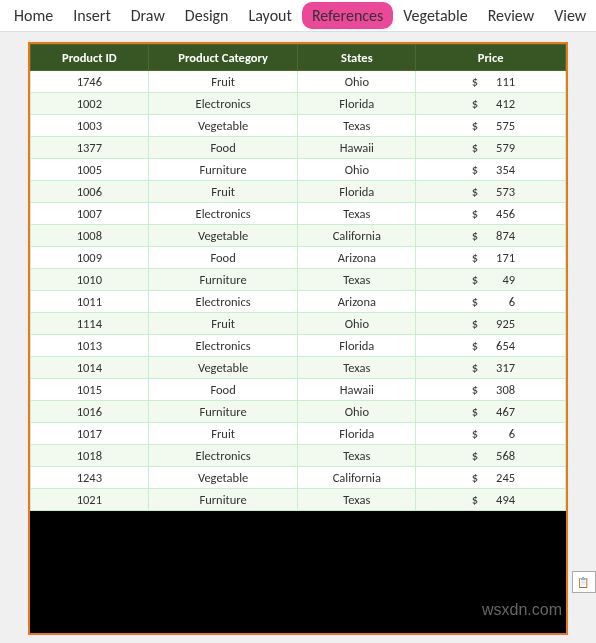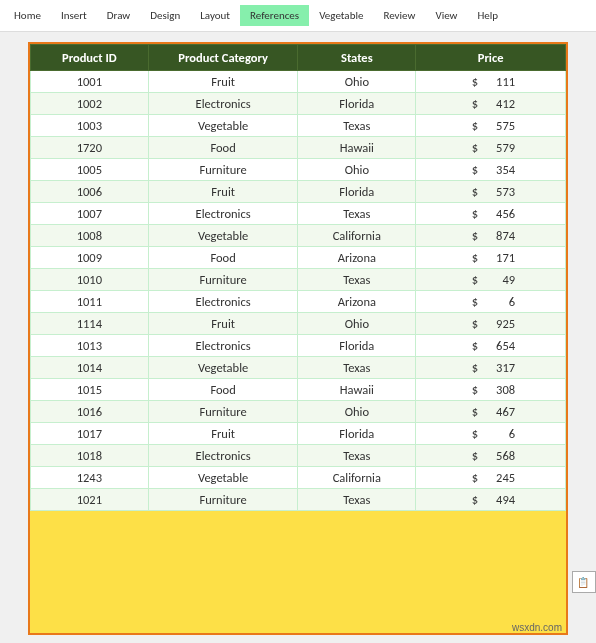--- a/index.html
+++ b/index.html
@@ -16,42 +16,43 @@
     .menubar {
       display: flex;
       align-items: center;
       background: #fff;
       border-bottom: 1px solid #ddd;
       height: 32px;
       padding: 0 4px;
     }
     .menubar-item {
       padding: 4px 10px;
-      font-size: 11px;
+      font-size: 16px;
       color: #333;
       cursor: pointer;
       white-space: nowrap;
     }
     .menubar-item.active {
-      background: #86efac;
+      background: #ec4899;
+      border-radius: 10px;
     }
 
     
     .content-area {
       background: #f0f0f0;
       padding: 10px 8px 8px 8px;
       height: calc(643px - 32px);
       display: flex;
       justify-content: center;
     }
 
     
     .table-container {
       border: 2px solid #E8781A;
-      background: #fde047;
+      background: #000000;
       width: 540px;
       position: relative;
     }
 
     table {
       width: 100%;
       border-collapse: collapse;
       table-layout: fixed;
     }
 
@@ -118,23 +119,23 @@
       align-items: center;
       justify-content: center;
       font-size: 10px;
       color: #333;
       cursor: pointer;
     }
 
     
     .watermark {
       position: absolute;
-      bottom: 0;
+      bottom: 14px;
       right: 4px;
-      font-size: 10px;
+      font-size: 16px;
       color: #666;
       font-family: Arial, sans-serif;
     }
   </style>
 </head>
 <body>
 
 <div class="menubar">
 <div class="menubar-item">Home</div>
     <div class="menubar-item">Insert</div>
@@ -154,21 +155,21 @@
       <thead>
         <tr>
           <th class="col-id">Product ID</th>
           <th class="col-cat">Product Category</th>
           <th class="col-state">States</th>
           <th class="col-price">Price</th>
         </tr>
       </thead>
       <tbody id="table-body">
       <tr>
-            <td>1001</td>
+            <td>1746</td>
             <td>Fruit</td>
             <td>Ohio</td>
             <td>
               <span class="price-cell">
                 <span class="dollar">$</span>
                 <span class="price-num">111</span>
               </span>
             </td>
           </tr>
           <tr>
@@ -187,21 +188,21 @@
             <td>Vegetable</td>
             <td>Texas</td>
             <td>
               <span class="price-cell">
                 <span class="dollar">$</span>
                 <span class="price-num">575</span>
               </span>
             </td>
           </tr>
           <tr>
-            <td>1720</td>
+            <td>1377</td>
             <td>Food</td>
             <td>Hawaii</td>
             <td>
               <span class="price-cell">
                 <span class="dollar">$</span>
                 <span class="price-num">579</span>
               </span>
             </td>
           </tr>
           <tr>

